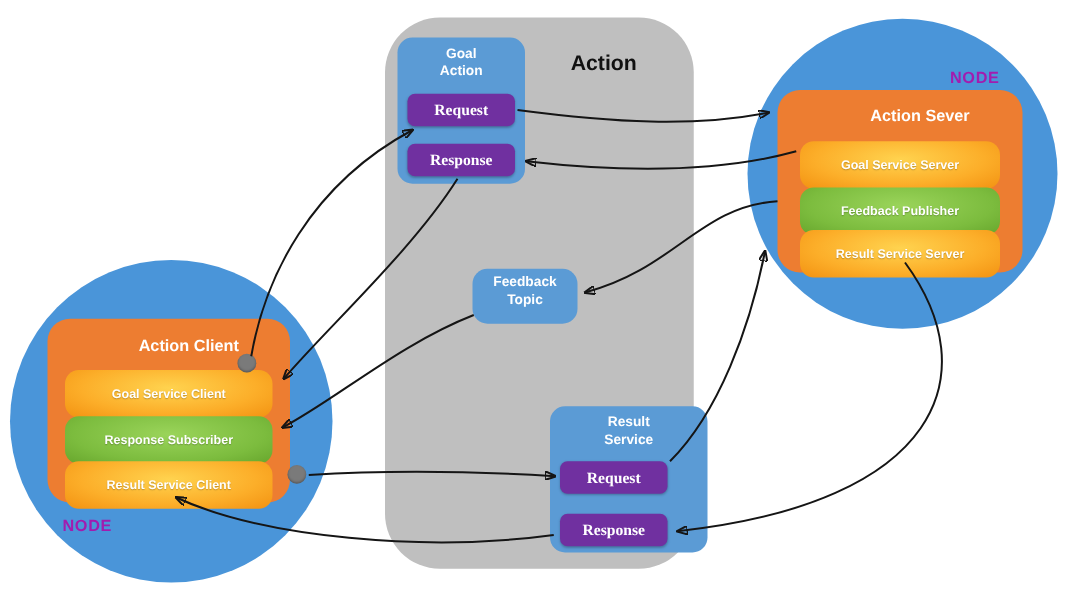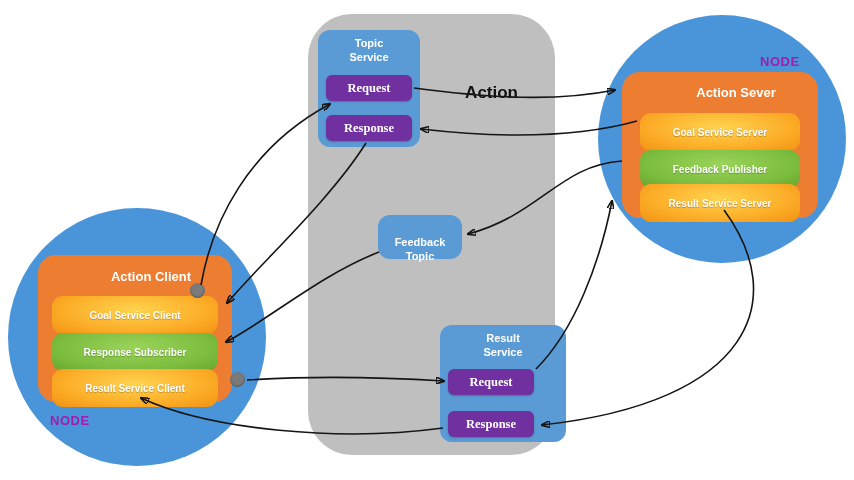--- a/index.html
+++ b/index.html
@@ -7,21 +7,21 @@
     position:relative; width:854px; height:480px; background:#ffffff;
     font-family:"Liberation Sans", sans-serif; overflow:hidden;
   }
   
   .gray-container {
     position:absolute; left:308px; top:14px; width:247px; height:441px;
     background:#bfbfbf; border-radius:44px;
   }
   .action-title {
     position:absolute; left:448px; top:41px; width:70px;
-    font-size:17px; font-weight:bold; color:#111; text-align:right;margin-top:42px;
+    font-size:17px; font-weight:bold; color:#111; text-align:center;
   }
   
   .node-circle { position:absolute; border-radius:50%; background:#4a95d9; }
   .node-circle.right { left:598px; top:15px; width:248px; height:248px; }
   .node-circle.left  { left:8px;  top:208px; width:258px; height:258px; }
   .node-label {
     position:absolute; color:#a21caf; font-weight:bold; font-size:13px;
     letter-spacing:0.5px;
   }
   .node-label.right { left:760px; top:54px; }
@@ -53,21 +53,21 @@
   .svc-box {
     position:absolute; background:#5b9bd5; border-radius:12px; color:#ffffff;
   }
   .svc-box.goal   { left:318px; top:30px;  width:102px; height:117px; }
   .svc-box.topic  { left:378px; top:215px; width:84px;  height:44px; }
   .svc-box.result { left:440px; top:325px; width:126px; height:117px; }
   .svc-title {
     width:56px; margin:6px auto 0 auto; text-align:center;
     font-size:11px; font-weight:bold; line-height:1.3;
   }
-  .svc-box.topic .svc-title { margin-top:20px; }
+  .svc-box.topic .svc-title { margin-top:4px; }
   
   .purple-btn {
     position:absolute; width:86px; height:26px; background:#7030a0;
     border-radius:6px; display:flex; align-items:center; justify-content:center;
     color:#ffffff; font-weight:bold; font-size:12.5px;
     box-shadow:0 1px 2px rgba(0,0,0,0.25);
     font-family:Liberation Serif, serif;
   }
   .btn-goal-req  { left:326px; top:75px; }
   .btn-goal-res  { left:326px; top:115px; }
@@ -108,21 +108,21 @@
     <div class="orange-title">Action Client</div>
   </div>
   <div class="pill yellow cli" style="top:296px;">Goal Service Client</div>
   <div class="pill green cli" style="top:333px;">Response Subscriber</div>
   <div class="pill yellow cli" style="top:369px;">Result Service Client</div>
 
   <div class="dot d1"></div>
   <div class="dot d2"></div>
 
   <div class="svc-box goal">
-    <div class="svc-title">Topic Service</div>
+    <div class="svc-title">Goal Action</div>
   </div>
   <div class="purple-btn btn-goal-req">Request</div>
   <div class="purple-btn btn-goal-res">Response</div>
 
   <div class="svc-box topic">
     <div class="svc-title">Feedback Topic</div>
   </div>
 
   <div class="svc-box result">
     <div class="svc-title">Result Service</div>

